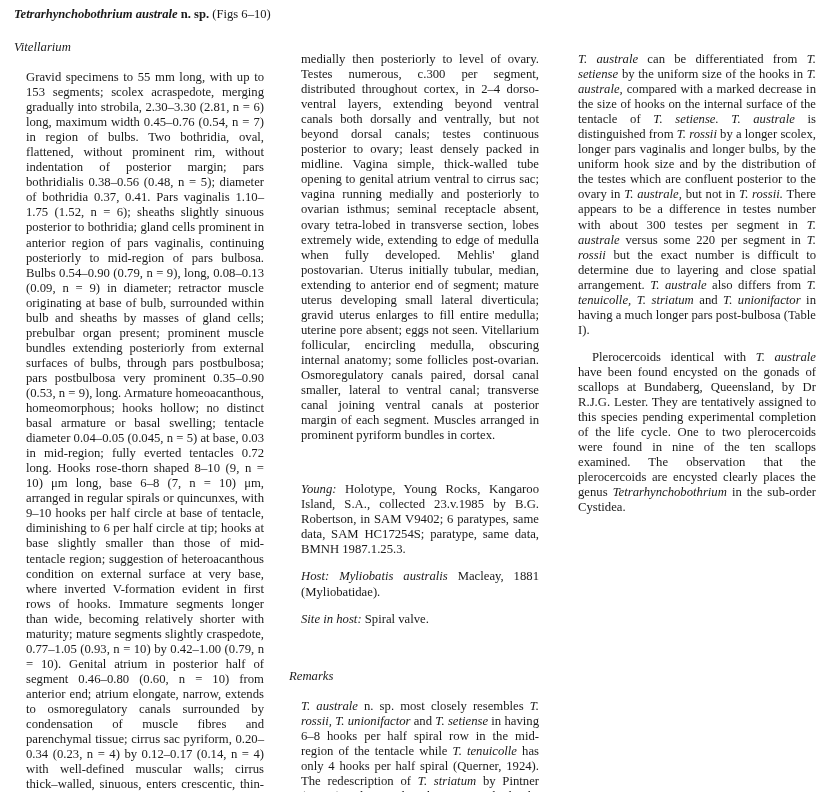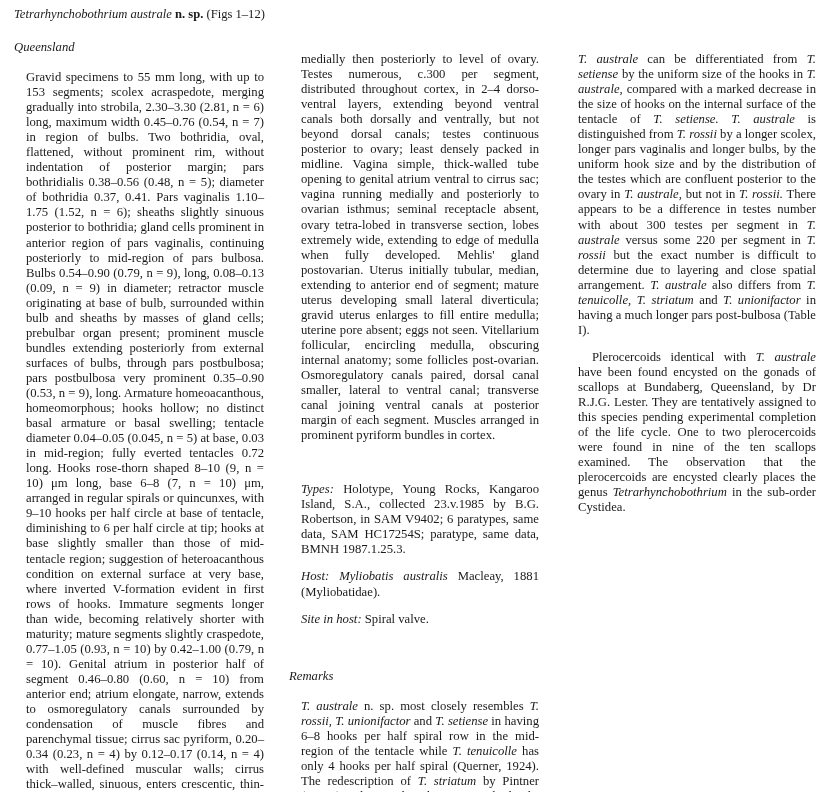--- a/index.html
+++ b/index.html
@@ -5,21 +5,21 @@
   html, body { margin: 0; padding: 0; background: #ffffff; }
   body {
     width: 836px; height: 792px; position: relative; overflow: hidden;
     font-family: "Liberation Serif", "DejaVu Serif", serif;
     color: #1a1a1a;
   }
   .title {
     position: absolute; left: 14px; top: 6px;
     font-size: 12.6px; line-height: 16px; white-space: nowrap;
   }
-  .title .sp { font-weight: normal; font-style: italic; text-align: right; }
+  .title .sp { font-weight: bold; font-style: italic; text-align: right; }
   .title .nsp { font-weight: bold; }
   .col {
     position: absolute; width: 262px;
     font-size: 12.7px; line-height: 15.05px;
     text-align: justify; hyphens: none;
   }
   .col p { margin: 12px; }
   #col-left { left: 14px; top: 40px; }
   #col-mid { left: 289px; top: 40px; }
   #col-right { left: 566px; top: 40px; }
@@ -29,32 +29,32 @@
   .indent { text-indent: 14px; }
   i { font-style: italic; }
   .lbl { font-style: italic; }
 </style>
 </head>
 <body>
 
 <div class="title">
   <span class="sp">Tetrarhynchobothrium australe</span>
   <span class="nsp">n. sp.</span>
-  <span>(Figs 1–12)</span>
+  <span>(Figs 6–10)</span>
 </div>
 
 <div class="col" id="col-left">
-  <p class="heading">Queensland</p>
+  <p class="heading">Vitellarium</p>
   <p>Gravid specimens to 55 mm long, with up to 153 segments; scolex acraspedote, merging gradually into strobila, 2.30–3.30 (2.81, n = 6) long, maximum width 0.45–0.76 (0.54, n = 7) in region of bulbs. Two bothridia, oval, flattened, without prominent rim, without indentation of posterior margin; pars bothridialis 0.38–0.56 (0.48, n = 5); diameter of bothridia 0.37, 0.41. Pars vaginalis 1.10–1.75 (1.52, n = 6); sheaths slightly sinuous posterior to bothridia; gland cells prominent in anterior region of pars vaginalis, continuing posteriorly to mid-region of pars bulbosa. Bulbs 0.54–0.90 (0.79, n = 9), long, 0.08–0.13 (0.09, n = 9) in diameter; retractor muscle originating at base of bulb, surrounded within bulb and sheaths by masses of gland cells; prebulbar organ present; prominent muscle bundles extending posteriorly from external surfaces of bulbs, through pars postbulbosa; pars postbulbosa very prominent 0.35–0.90 (0.53, n = 9), long. Armature homeoacanthous, homeomorphous; hooks hollow; no distinct basal armature or basal swelling; tentacle diameter 0.04–0.05 (0.045, n = 5) at base, 0.03 in mid-region; fully everted tentacles 0.72 long. Hooks rose-thorn shaped 8–10 (9, n = 10) μm long, base 6–8 (7, n = 10) μm, arranged in regular spirals or quincunxes, with 9–10 hooks per half circle at base of tentacle, diminishing to 6 per half circle at tip; hooks at base slightly smaller than those of mid-tentacle region; suggestion of heteroacanthous condition on external surface at very base, where inverted V-formation evident in first rows of hooks. Immature segments longer than wide, becoming relatively shorter with maturity; mature segments slightly craspedote, 0.77–1.05 (0.93, n = 10) by 0.42–1.00 (0.79, n = 10). Genital atrium in posterior half of segment 0.46–0.80 (0.60, n = 10) from anterior end; atrium elongate, narrow, extends to osmoregulatory canals surrounded by condensation of muscle fibres and parenchymal tissue; cirrus sac pyriform, 0.20–0.34 (0.23, n = 4) by 0.12–0.17 (0.14, n = 4) with well-defined muscular walls; cirrus thick–walled, sinuous, enters crescentic, thin-walled internal seminal vesicle; second seminal vesicle present within cirrus sac, with muscular wall and thick epithelium; thin-walled seminal vesicle may disappear when cirrus everted; vas deferens enters cirrus sac at proximal pole, greatly coiled, passing</p>
 </div>
 
 <div class="col" id="col-mid">
   <p>medially then posteriorly to level of ovary. Testes numerous, c.300 per segment, distributed throughout cortex, in 2–4 dorso-ventral layers, extending beyond ventral canals both dorsally and ventrally, but not beyond dorsal canals; testes continuous posterior to ovary; least densely packed in midline. Vagina simple, thick-walled tube opening to genital atrium ventral to cirrus sac; vagina running medially and posteriorly to ovarian isthmus; seminal receptacle absent, ovary tetra-lobed in transverse section, lobes extremely wide, extending to edge of medulla when fully developed. Mehlis' gland postovarian. Uterus initially tubular, median, extending to anterior end of segment; mature uterus developing small lateral diverticula; gravid uterus enlarges to fill entire medulla; uterine pore absent; eggs not seen. Vitellarium follicular, encircling medulla, obscuring internal anatomy; some follicles post-ovarian. Osmoregulatory canals paired, dorsal canal smaller, lateral to ventral canal; transverse canal joining ventral canals at posterior margin of each segment. Muscles arranged in prominent pyriform bundles in cortex.</p>
   <div class="gap"></div>
-  <p><span class="lbl">Types:</span><span> Holotype, Young Rocks, Kangaroo Island, S.A., collected 23.v.1985 by B.G. Robertson, in SAM V9402; 6 paratypes, same data, SAM HC17254S; paratype, same data, BMNH 1987.1.25.3.</span></p>
+  <p><span class="lbl">Young:</span><span> Holotype, Young Rocks, Kangaroo Island, S.A., collected 23.v.1985 by B.G. Robertson, in SAM V9402; 6 paratypes, same data, SAM HC17254S; paratype, same data, BMNH 1987.1.25.3.</span></p>
   <p><span class="lbl">Host: </span><i>Myliobatis australis</i><span> Macleay, 1881 (Myliobatidae).</span></p>
   <p><span class="lbl">Site in host:</span><span> Spiral valve.</span></p>
   <div class="gap2"></div>
   <p class="heading">Remarks</p>
   <p><i>T. australe</i><span> n. sp. most closely resembles </span><i>T. rossii, T. unionifactor</i><span> and </span><i>T. setiense</i><span> in having 6–8 hooks per half spiral row in the mid-region of the tentacle while </span><i>T. tenuicolle</i><span> has only 4 hooks per half spiral (Querner, 1924). The redescription of </span><i>T. striatum</i><span> by Pintner (1931a) indicates that there are eight hooks per half spiral row and a short pars postbulbosa, but further details of the armature and mature segment are unknown, and detailed comparisons cannot be made.</span></p>
   <p class="indent"><i></i></p>
 </div>
 
 <div class="col" id="col-right">
     <p><i>T. australe</i><span> can be differentiated from </span><i>T. setiense</i><span> by the uniform size of the hooks in </span><i>T. australe,</i><span> compared with a marked decrease in the size of hooks on the internal surface of the tentacle of </span><i>T. setiense. T. australe</i><span> is distinguished from </span><i>T. rossii</i><span> by a longer scolex, longer pars vaginalis and longer bulbs, by the uniform hook size and by the distribution of the testes which are confluent posterior to the ovary in </span><i>T. australe,</i><span> but not in </span><i>T. rossii.</i><span> There appears to be a difference in testes number with about 300 testes per segment in </span><i>T. australe</i><span> versus some 220 per segment in </span><i>T. rossii</i><span> but the exact number is difficult to determine due to layering and close spatial arrangement. </span><i>T. australe</i><span> also differs from </span><i>T. tenuicolle, T. striatum</i><span> and </span><i>T. unionifactor</i><span> in having a much longer pars post-bulbosa (Table I).</span></p>

